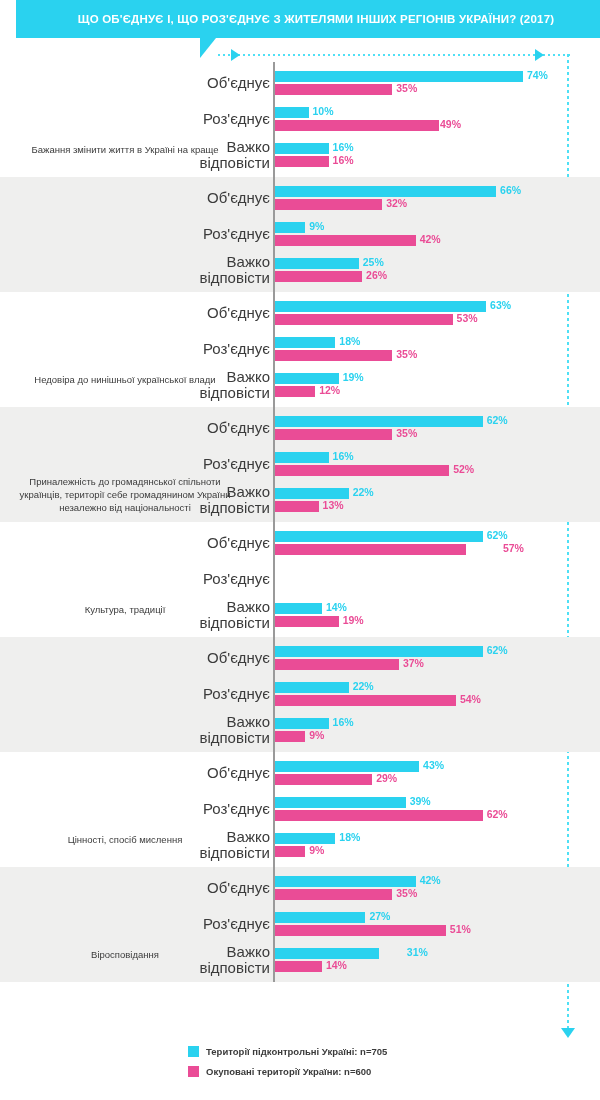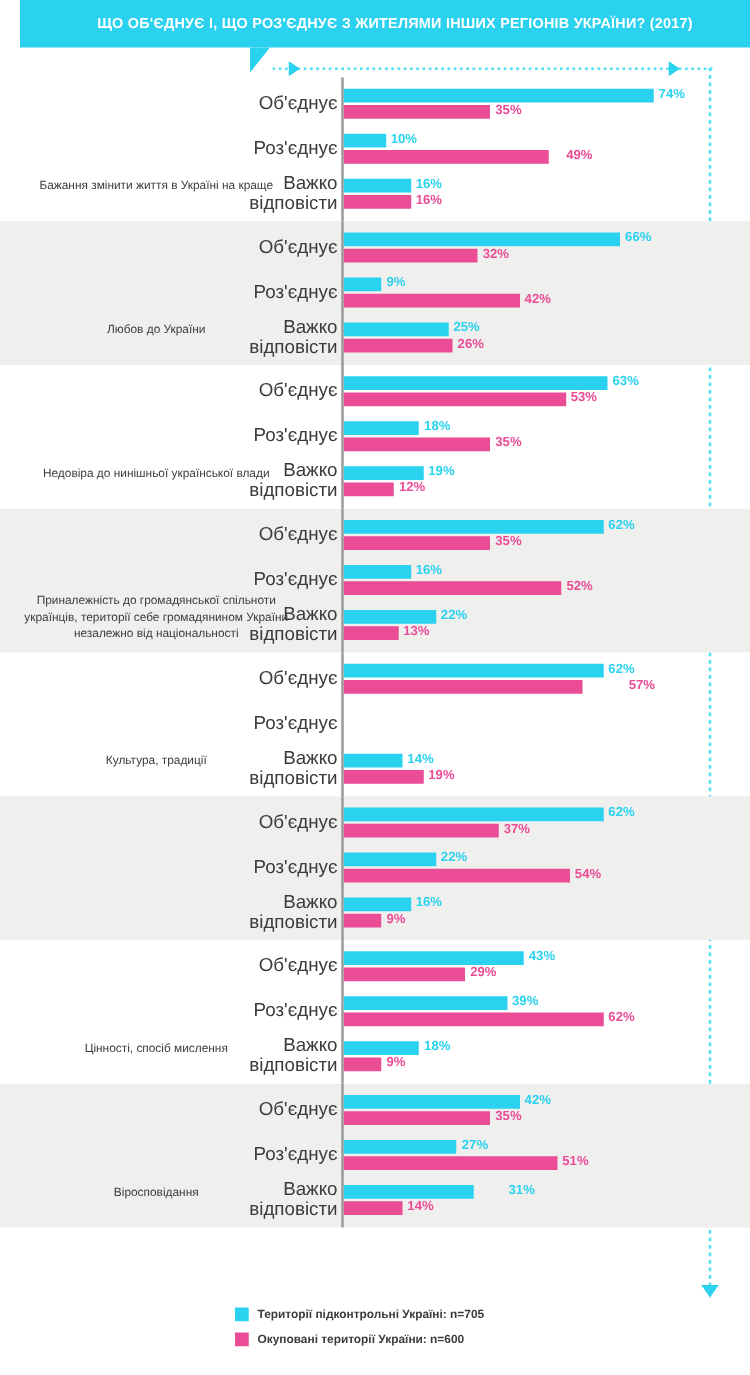--- a/index.html
+++ b/index.html
@@ -163,41 +163,40 @@
       </div>
       <div class="row" style="top: 39px;">
         <div class="row-label">Роз'єднує</div>
         <div class="bars">
           <div class="bar-wrap b1">
             <div class="bar cyan" style="width: 33.5px;"></div>
             <div class="bar-val cyan" style="left: 37.5px;">10%</div>
           </div>
           <div class="bar-wrap b2">
             <div class="bar pink" style="width: 164.15px;"></div>
-            <div class="bar-val pink" style="left: 178px;">49%</div>
+            <div class="bar-val pink" style="left: 165px;">49%</div>
           </div>
         </div>
       </div>
       <div class="row" style="top: 75px;">
         <div class="row-label">Важко
 відповісти</div>
         <div class="bars">
           <div class="bar-wrap b1">
             <div class="bar cyan" style="width: 53.6px;"></div>
             <div class="bar-val cyan" style="left: 57.6px;">16%</div>
           </div>
           <div class="bar-wrap b2">
             <div class="bar pink" style="width: 53.6px;"></div>
             <div class="bar-val pink" style="left: 57.6px;">16%</div>
           </div>
         </div>
       </div>
     </div>
     <div class="group alt">
-      <div class="cat-label">Любов до України</div>
       <div class="axis"></div>
       <div class="row" style="top: 3px;">
         <div class="row-label">Об'єднує</div>
         <div class="bars">
           <div class="bar-wrap b1">
             <div class="bar cyan" style="width: 221.1px;"></div>
             <div class="bar-val cyan" style="left: 225.1px;">66%</div>
           </div>
           <div class="bar-wrap b2">
             <div class="bar pink" style="width: 107.2px;"></div>

